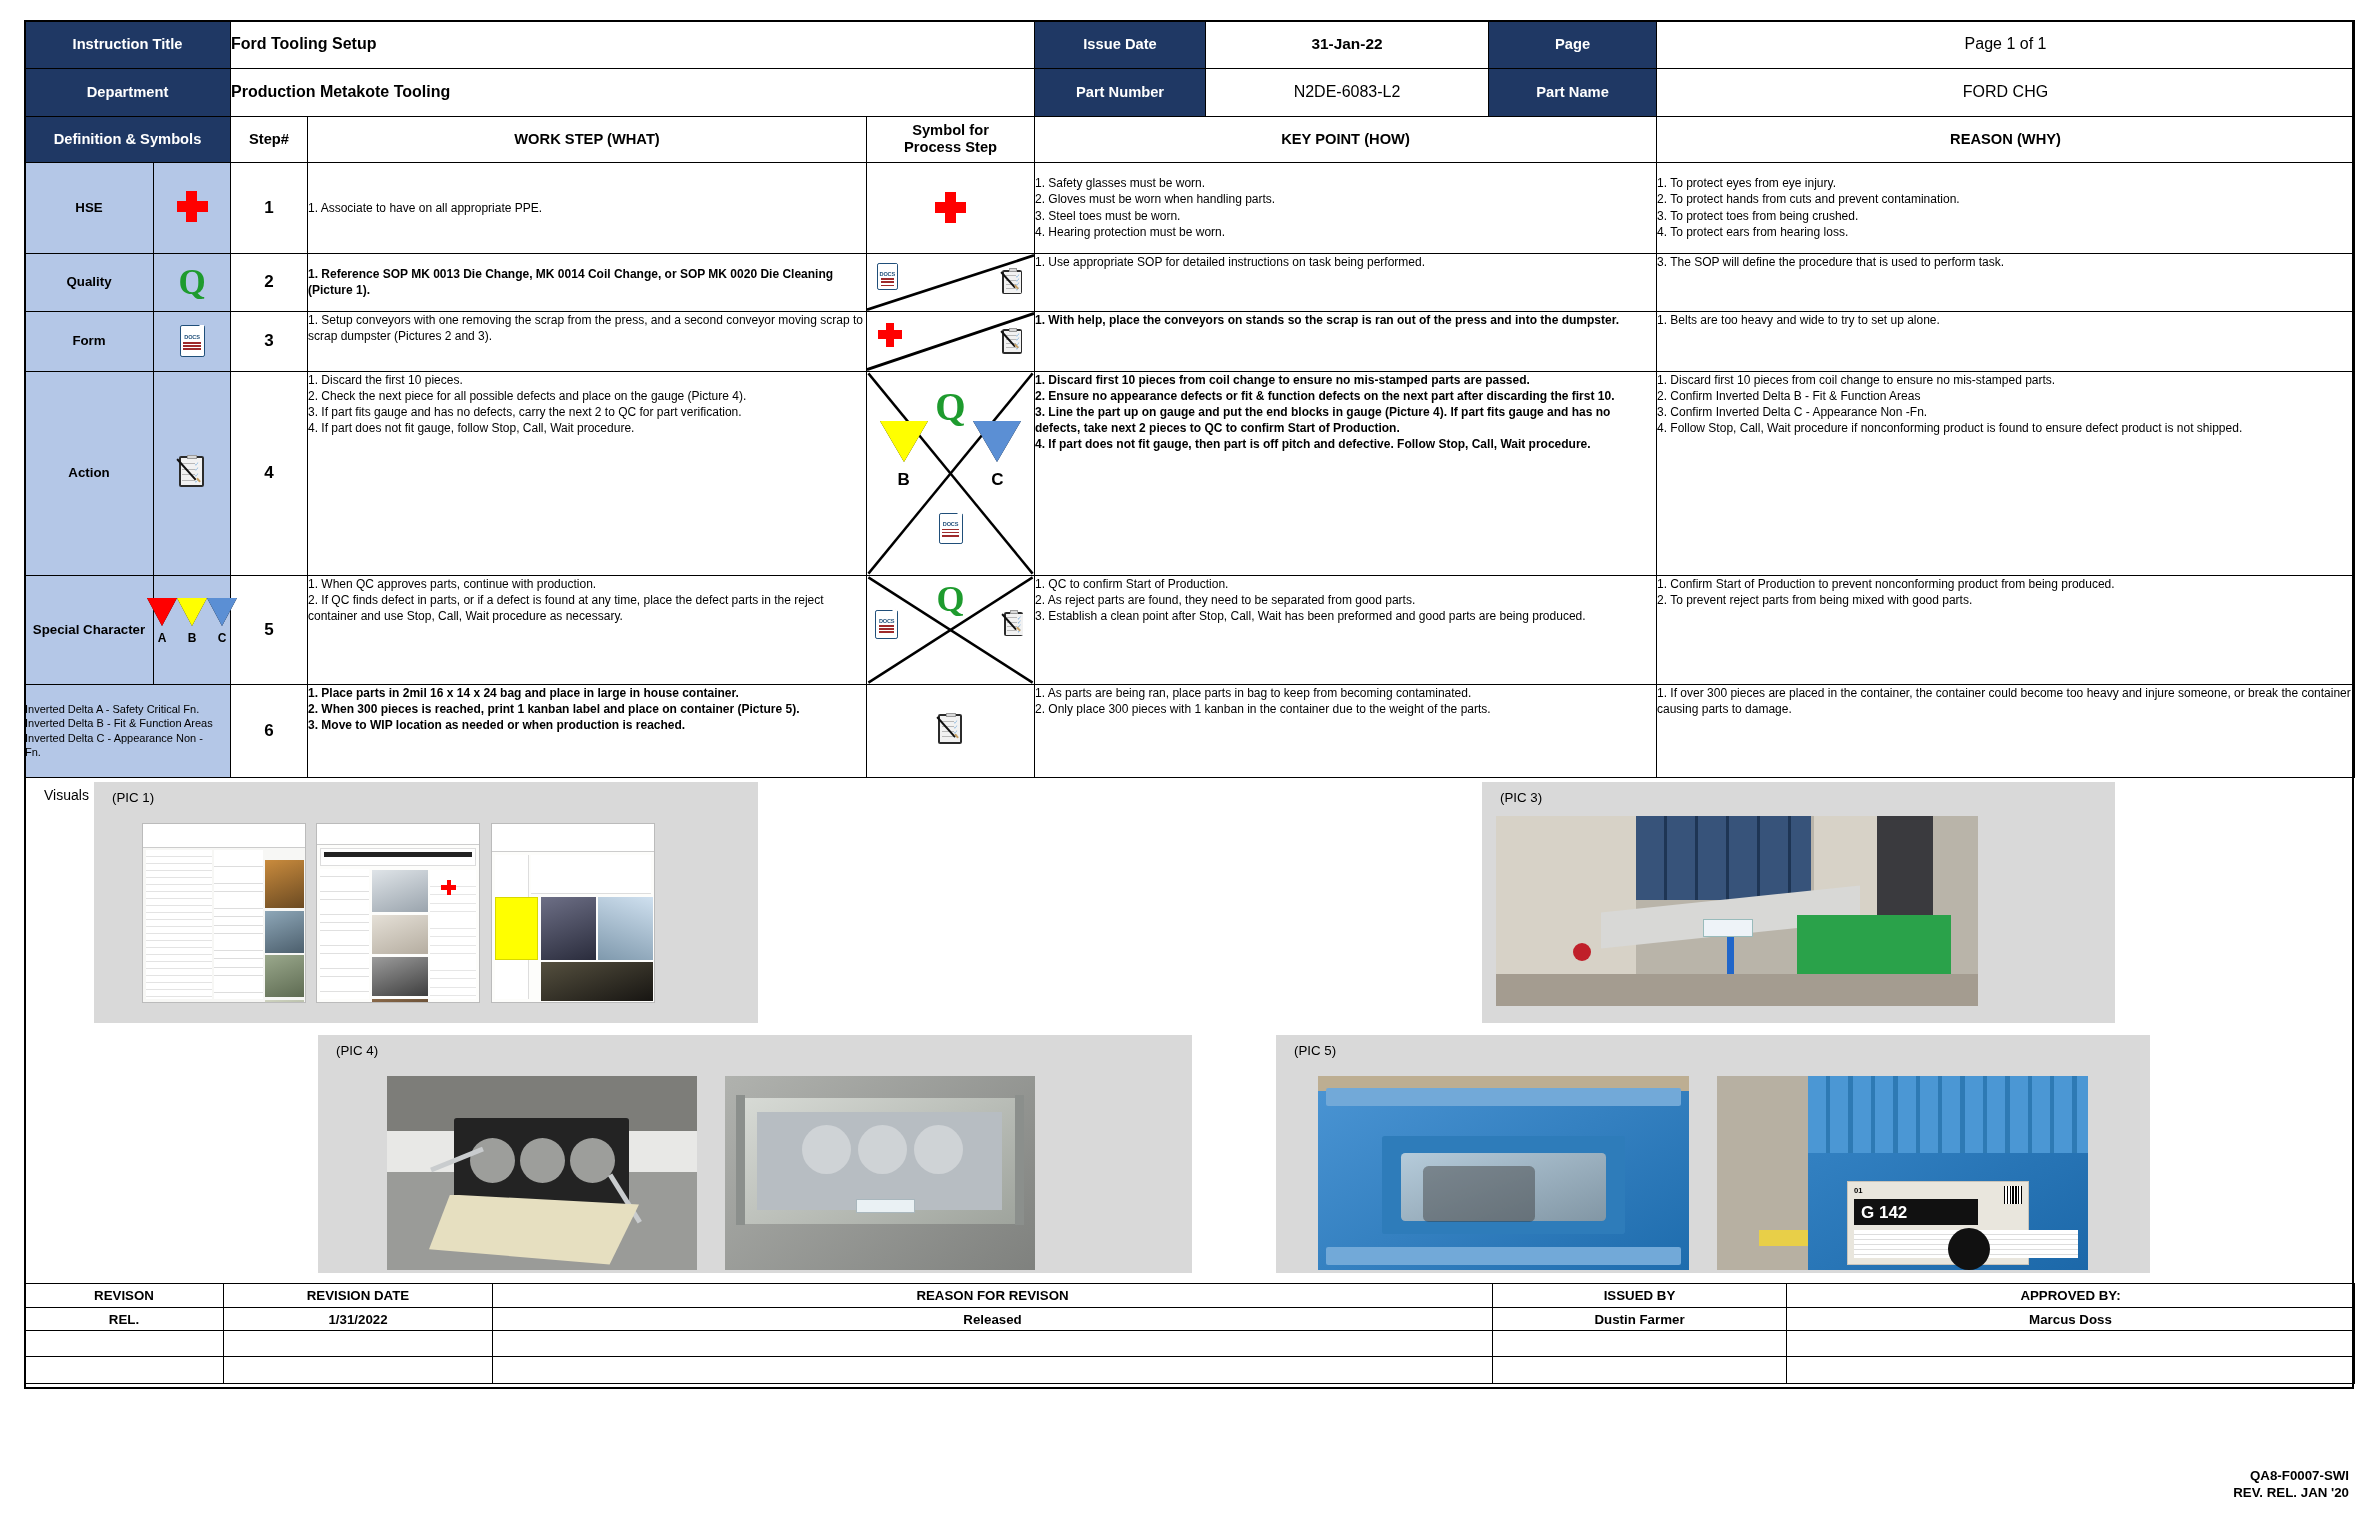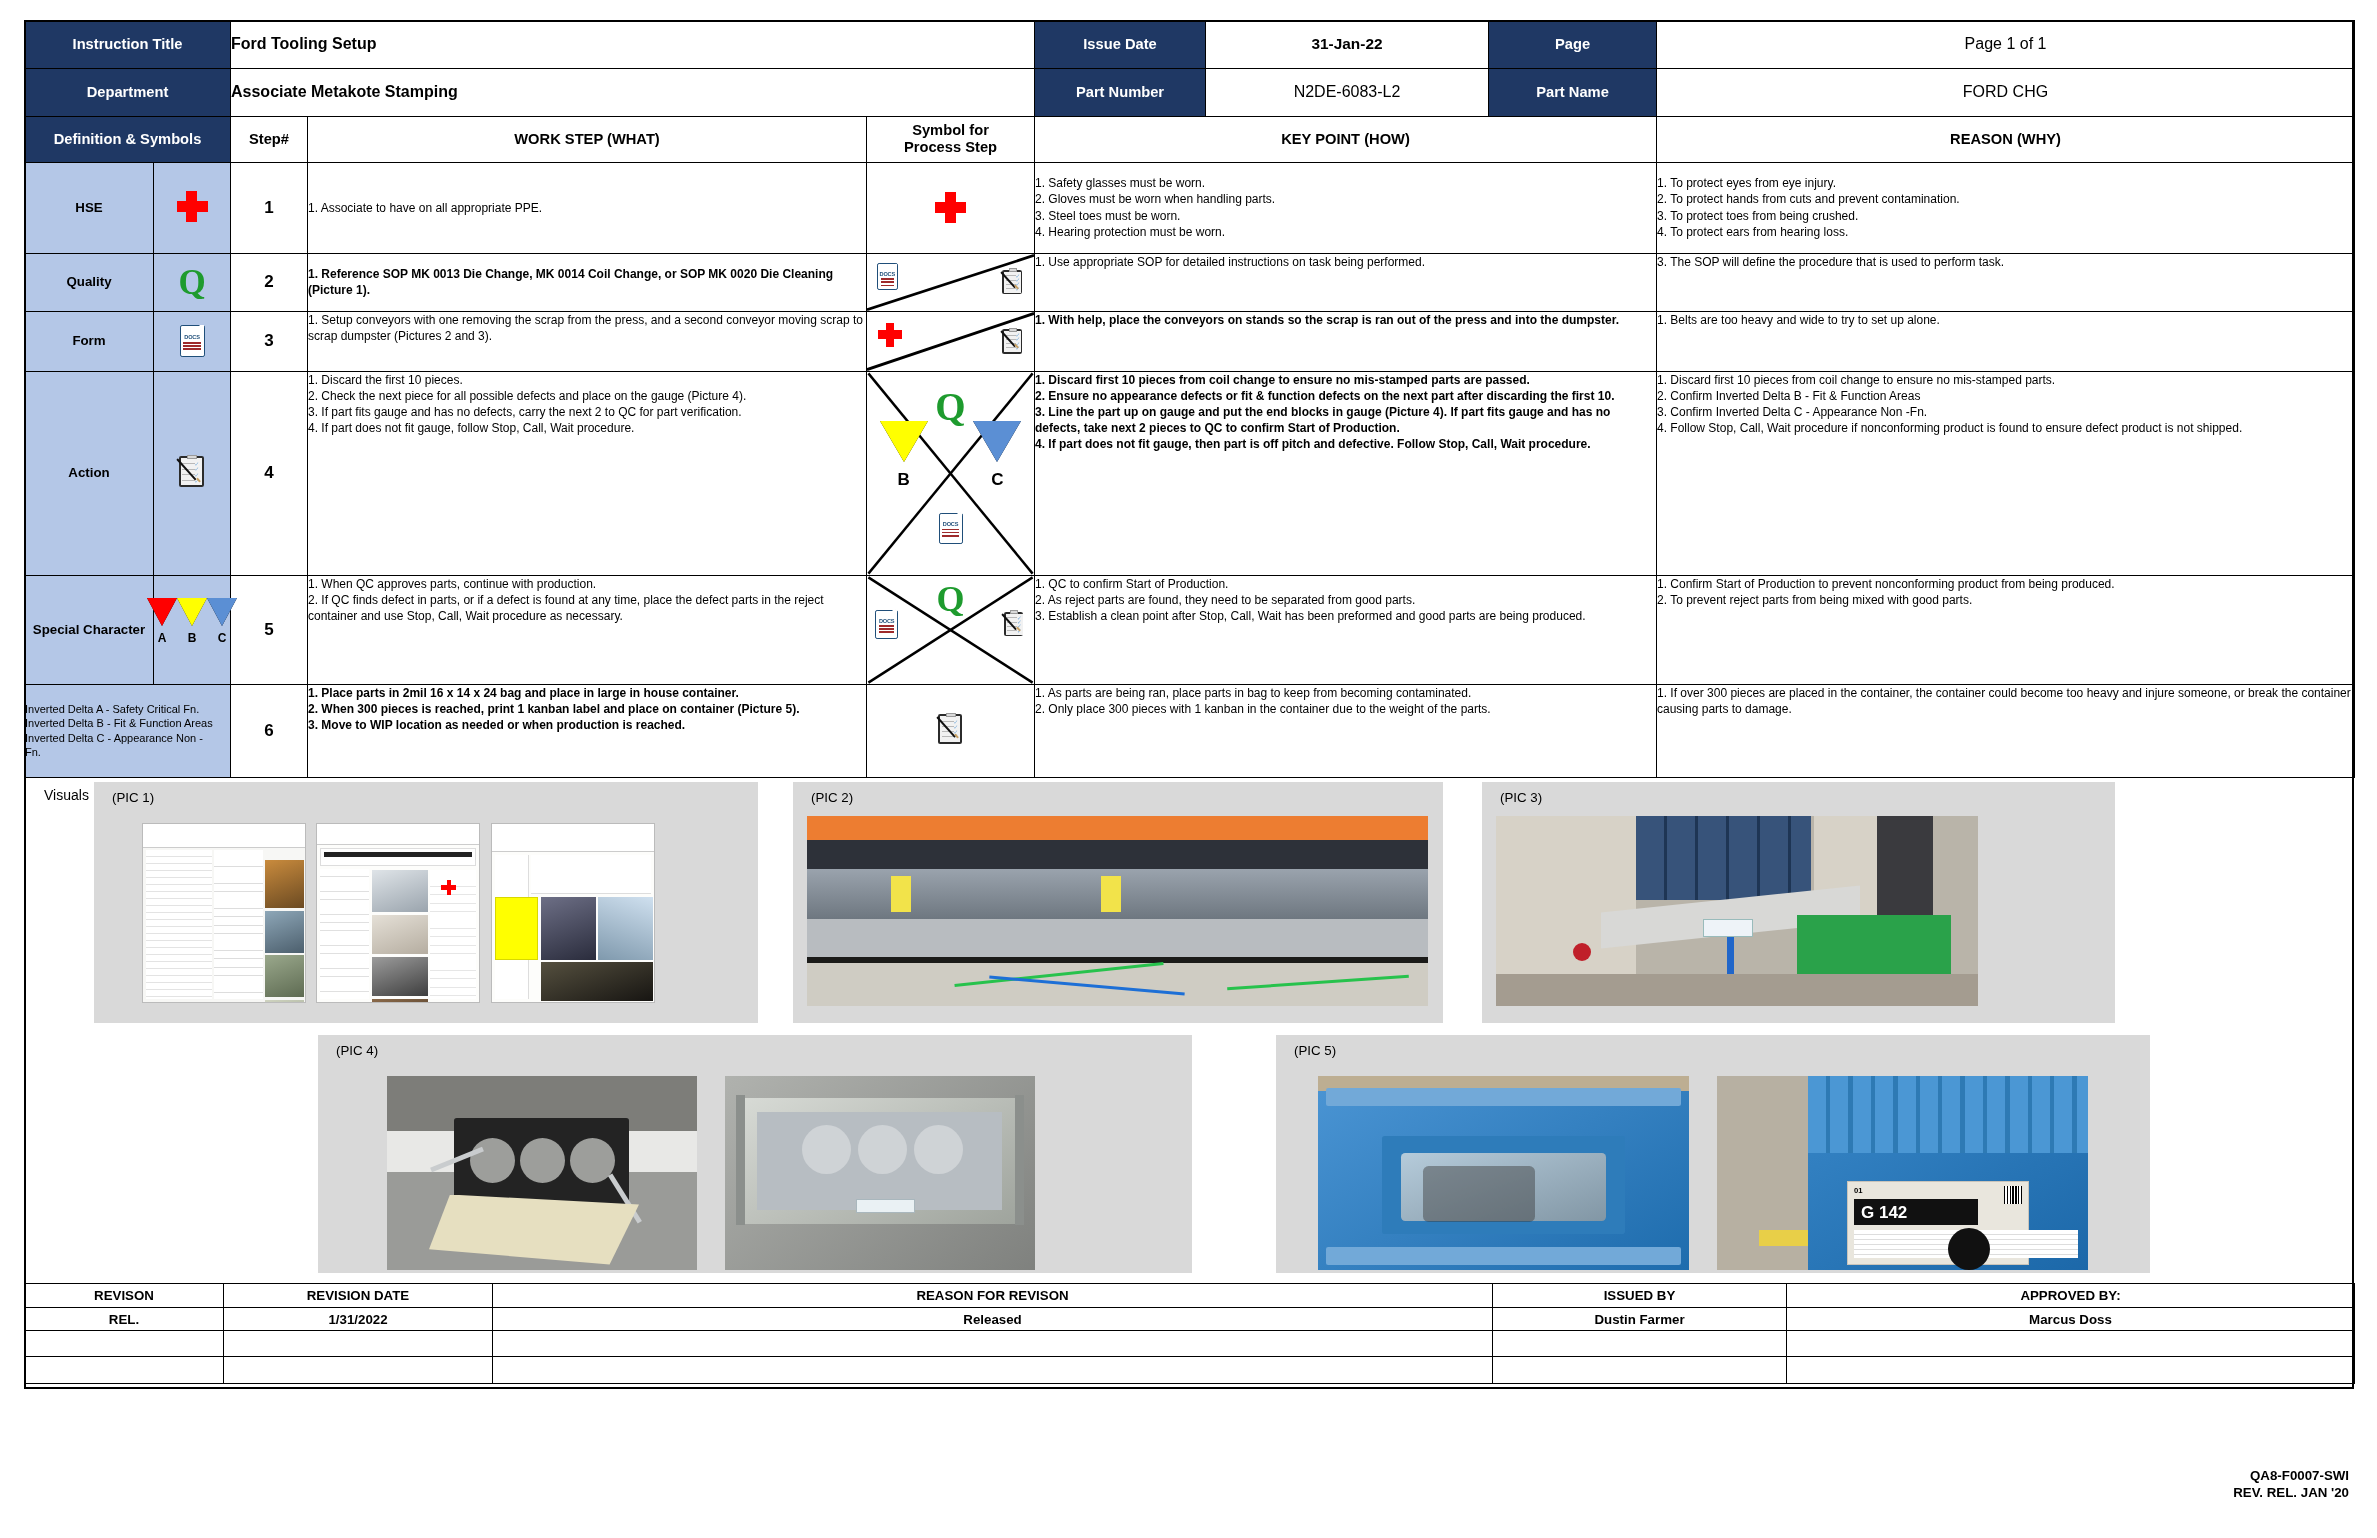--- a/index.html
+++ b/index.html
@@ -124,21 +124,21 @@
       <td class="navy" colspan="2">Instruction Title</td>
       <td class="hdr-val-left white" colspan="3">Ford Tooling Setup</td>
       <td class="navy">Issue Date</td>
       <td class="hdr-val white">31-Jan-22</td>
       <td class="navy">Page</td>
       <td class="hdr-val-plain white" colspan="2">Page 1 of 1</td>
     </tr>
 
     <tr style="height:48px">
       <td class="navy" colspan="2">Department</td>
-      <td class="hdr-val-left white" colspan="3">Associate Metakote Stamping</td>
+      <td class="hdr-val-left white" colspan="3">Production Metakote Tooling</td>
       <td class="navy">Part Number</td>
       <td class="hdr-val-plain white">N2DE-6083-L2</td>
       <td class="navy">Part Name</td>
       <td class="hdr-val-plain white" colspan="2">FORD CHG</td>
     </tr>
 
     <tr style="height:46px">
       <td class="navy colhdr" colspan="2">Definition &amp; Symbols</td>
       <td class="white colhdr">Step#</td>
       <td class="white colhdr">WORK STEP (WHAT)</td>
@@ -404,36 +404,20 @@
         <div style="position:absolute;left:0;top:0;right:0;height:28px;background:#fff;border-bottom:0.7px solid #ccc"></div>
         <div style="position:absolute;left:2.8px;top:31px;width:34px;bottom:2.8px;background:#fff;border-right:0.7px solid #ddd"></div>
         <div style="position:absolute;left:39px;top:31px;right:2.8px;height:39px;background:#fff;border-bottom:0.7px solid #ddd"></div>
         <div style="position:absolute;left:2.8px;top:73px;width:43px;height:63px;background:#FFFF00;border:0.7px solid #d8d800"></div>
         <div style="position:absolute;left:49px;top:73px;width:55px;height:63px;background:linear-gradient(160deg,#6d6f86,#2a2c3c)"></div>
         <div style="position:absolute;left:106px;top:73px;width:55px;height:63px;background:linear-gradient(200deg,#cfe0ef,#7f99ad)"></div>
         <div style="position:absolute;left:49px;top:138px;width:112px;height:39px;background:linear-gradient(160deg,#55503f,#171512)"></div>
       </div>
     </div>
 
-    <div class="pic-box" style="left:769px;top:4.2px;width:650px;height:241px">
-      <div class="pic-cap" style="left:18px;top:8.4px">(PIC 2)</div>
-      <div class="ph" style="left:14px;top:34px;width:621px;height:190px;background:#6e6e68">
-        <div style="position:absolute;left:0;top:0;right:0;height:24px;background:#ED7D31"></div>
-        <div style="position:absolute;left:0;top:24px;right:0;height:29px;background:#2d3139"></div>
-        <div style="position:absolute;left:0;top:53px;right:0;height:50px;background:linear-gradient(180deg,#9aa3ad,#6e7780)"></div>
-        <div style="position:absolute;left:0;top:103px;right:0;height:38px;background:#b8bcc0"></div>
-        <div style="position:absolute;left:0;top:141px;right:0;bottom:0;background:#1b1b19"></div>
-        <div style="position:absolute;left:0;bottom:0;right:0;height:43px;background:#cfccc3"></div>
-        <div style="position:absolute;left:84px;top:60px;width:19.6px;height:36px;background:#f2e34a"></div>
-        <div style="position:absolute;left:294px;top:60px;width:19.6px;height:36px;background:#f2e34a"></div>
-        <div style="position:absolute;left:147px;top:157px;width:210px;height:2.8px;background:#27c24c;transform:rotate(-6deg)"></div>
-        <div style="position:absolute;left:182px;top:168px;width:196px;height:2.8px;background:#1d6fd6;transform:rotate(5deg)"></div>
-        <div style="position:absolute;left:420px;top:165px;width:182px;height:2.8px;background:#27c24c;transform:rotate(-4deg)"></div>
-      </div>
-    </div>
 
     <div class="pic-box" style="left:1458px;top:4.2px;width:633px;height:241px">
       <div class="pic-cap" style="left:18px;top:8.4px">(PIC 3)</div>
       <div class="ph" style="left:14px;top:34px;width:482px;height:190px;background:#b9b4a9">
         <div style="position:absolute;left:0;top:0;width:140px;bottom:0;background:#d7d2c7"></div>
         <div style="position:absolute;left:140px;top:0;width:175px;height:84px;background:#2f4b6e"></div>
         <div style="position:absolute;left:140px;top:0;width:175px;height:84px;background:repeating-linear-gradient(90deg,#37537a 0 28px,#1e3554 28px 31px),repeating-linear-gradient(#37537a 0 18px,#1e3554 18px 20px)"></div>
         <div style="position:absolute;left:318px;top:0;width:70px;bottom:0;background:#d7d2c7"></div>
         <div style="position:absolute;left:381px;top:0;width:56px;height:122px;background:#3a3a3e"></div>
         <div style="position:absolute;left:105px;top:83px;width:259px;height:36px;background:#d8d8d6;transform:skewY(-6deg)"></div>

